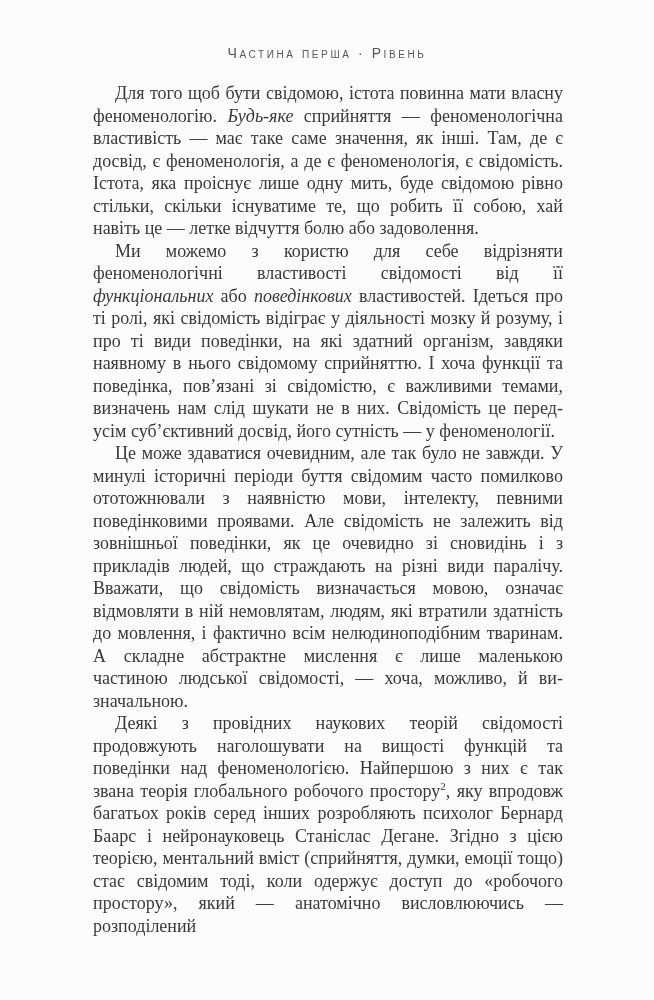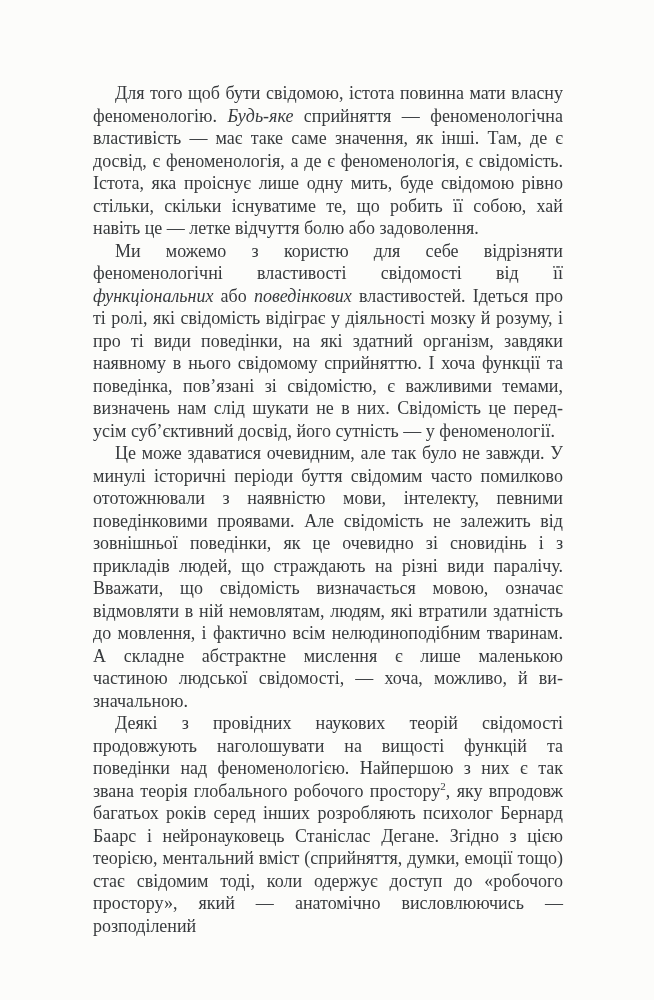--- a/index.html
+++ b/index.html
@@ -68,20 +68,21 @@
     font-family: "Liberation Sans", sans-serif;
     font-size: 12.5px;
     letter-spacing: 1px;
     color: var(--pagenum);
   }
 </style>
 </head>
 <body>
 
 <div class="page">
+  <div class="running-head">Частина перша · Рівень</div>
 
   <div class="body-text">
       <p class="indent"><span>Для того щоб бути свідомою, істота повинна мати власну фе­номенологію. </span><em>Будь-яке</em><span> сприйняття — феноменологічна власти­вість — має таке саме значення, як інші. Там, де є досвід, є фе­номенологія, а де є феноменологія, є свідомість. Істота, яка про­існує лише одну мить, буде свідомою рівно стільки, скільки існуватиме те, що робить її собою, хай навіть це — летке відчут­тя болю або задоволення.</span></p>
       <p class="indent"><span>Ми можемо з користю для себе відрізняти феноменологіч­ні властивості свідомості від її </span><em>функціональних</em><span> або </span><em>поведінкових</em><span> властивостей. Ідеться про ті ролі, які свідомість відіграє у діяль­ності мозку й розуму, і про ті види поведінки, на які здатний ор­ганізм, завдяки наявному в нього свідомому сприйняттю. І хоча функції та поведінка, пов’язані зі свідомістю, є важливими те­мами, визначень нам слід шукати не в них. Свідомість це перед­усім суб’єктивний досвід, його сутність — у феноменології.</span></p>
       <p class="indent"><span>Це може здаватися очевидним, але так було не завжди. У ми­нулі історичні періоди буття свідомим часто помилково ототож­нювали з наявністю мови, інтелекту, певними поведінковими проявами. Але свідомість не залежить від зовнішньої поведін­ки, як це очевидно зі сновидінь і з прикладів людей, що страж­дають на різні види паралічу. Вважати, що свідомість визнача­ється мовою, означає відмовляти в ній немовлятам, людям, які втратили здатність до мовлення, і фактично всім нелюдинопо­дібним тваринам. А складне абстрактне мислення є лише ма­ленькою частиною людської свідомості, — хоча, можливо, й ви­значальною.</span></p>
       <p class="indent"><span>Деякі з провідних наукових теорій свідомості продовжують наголошувати на вищості функцій та поведінки над феномено­логією. Найпершою з них є так звана теорія глобального робочо­го простору</span><sup>2</sup><span>, яку впродовж багатьох років серед інших розробля­ють психолог Бернард Баарс і нейронауковець Станіслас Дегане. Згідно з цією теорією, ментальний вміст (сприйняття, думки, емо­ції тощо) стає свідомим тоді, коли одержує доступ до «робочого простору», який — анатомічно висловлюючись — розподілений</span></p>
     </div>
 
 </div>
 

